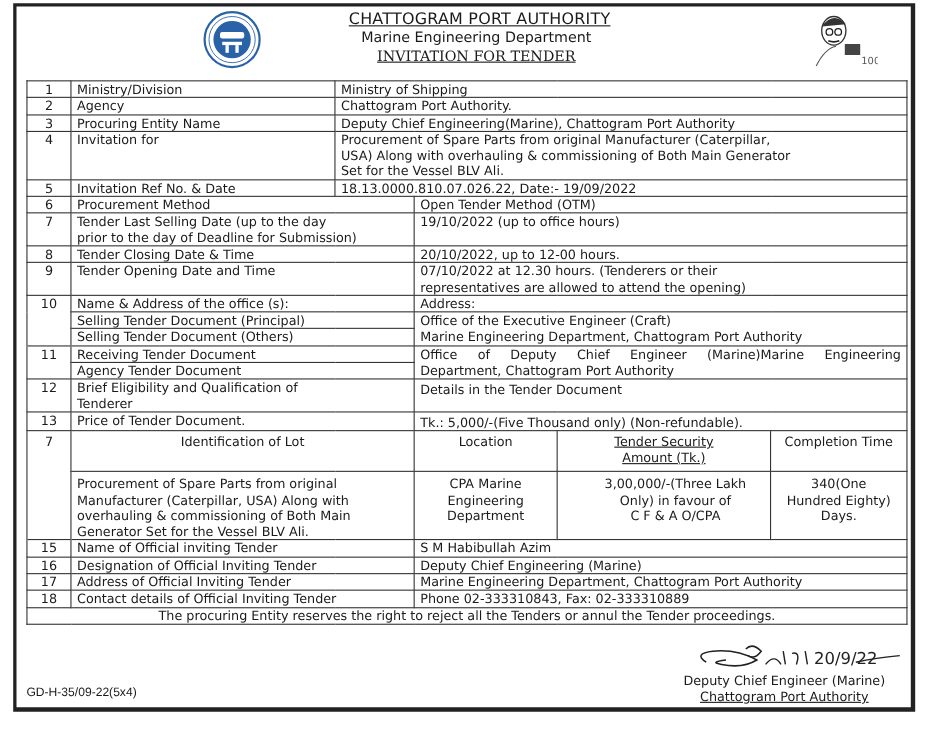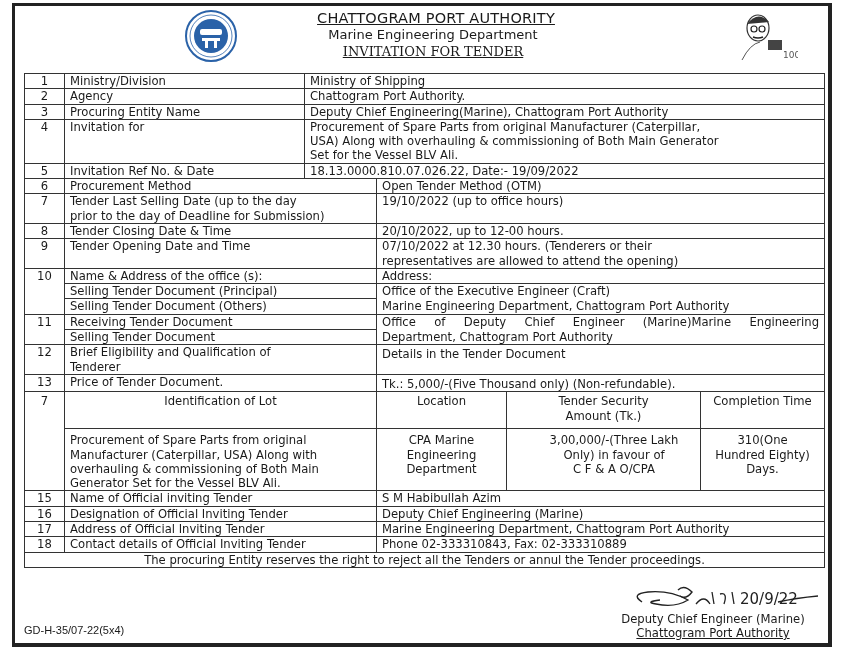--- a/index.html
+++ b/index.html
@@ -144,42 +144,42 @@
     <td colspan="2">Selling Tender Document (Others)</td>
     <td colspan="3" class="noTop">Marine Engineering Department, Chattogram Port Authority</td>
   </tr>
 
   <tr>
     <td class="num" rowspan="2">11</td>
     <td colspan="2">Receiving Tender Document</td>
     <td colspan="3" class="noBot j">Office of Deputy Chief Engineer (Marine)Marine Engineering</td>
   </tr>
   <tr>
-    <td colspan="2">Selling Tender Document</td>
+    <td colspan="2">Agency Tender Document</td>
     <td colspan="3" class="noTop">Department, Chattogram Port Authority</td>
   </tr>
   <tr>
     <td class="num">12</td>
     <td colspan="2">
       <div>Brief Eligibility and Qualification of</div>
       <div>Tenderer</div>
     </td>
     <td colspan="3" style="padding-top:2px;">Details in the Tender Document</td>
   </tr>
   <tr>
     <td class="num">13</td>
     <td colspan="2">Price of Tender Document.</td>
     <td colspan="3" style="padding-top:2px;">Tk.: 5,000/-(Five Thousand only) (Non-refundable).</td>
   </tr>
 
   <tr>
     <td class="num noBot" rowspan="2" style="padding-top:2px;">7</td>
     <td colspan="2" class="c" style="height:34px;padding-top:2px;">Identification of Lot</td>
     <td class="c" style="padding-top:2px;">Location</td>
-    <td class="c" style="padding-top:2px;">
+    <td class="c" style="padding-top:2px;text-decoration:underline;">
       <div>Tender Security</div>
       <div>Amount (Tk.)</div>
     </td>
     <td class="c" style="padding:2px 0 0 0;margin-top:40px;">Completion Time</td>
   </tr>
   <tr>
     <td colspan="2" style="padding-top:4px;">
       <div>Procurement of Spare Parts from original</div>
       <div>Manufacturer (Caterpillar, USA) Along with</div>
       <div>overhauling &amp; commissioning of Both Main</div>
@@ -189,21 +189,21 @@
       <div>CPA Marine</div>
       <div>Engineering</div>
       <div>Department</div>
     </td>
     <td class="c" style="padding-top:4px;padding-left:26px;">
       <div>3,00,000/-(Three Lakh</div>
       <div>Only) in favour of</div>
       <div>C F &amp; A O/CPA</div>
     </td>
     <td class="c" style="padding:4px 0 0 0;">
-      <div>310(One</div>
+      <div>340(One</div>
       <div>Hundred Eighty)</div>
       <div>Days.</div>
     </td>
   </tr>
 
   <tr>
     <td class="num">15</td>
     <td colspan="2">Name of Official inviting Tender</td>
     <td colspan="3">S M Habibullah Azim</td>
   </tr>
@@ -235,13 +235,13 @@
     <path d="M96 24 Q104 14 110 24 M112 12 L114 24 M120 14 Q128 12 124 24 M132 12 L134 24" fill="none" stroke="#222" stroke-width="1.3"></path>
     <text x="140" y="24" font-size="15" font-family="DejaVu Sans, sans-serif" fill="#222">20/9/22</text>
     <path d="M178 22 Q196 18 218 16" fill="none" stroke="#222" stroke-width="1.3"></path>
   </svg>
 </div>
 <div class="sig-title">
   <div>Deputy Chief Engineer (Marine)</div>
   <div class="u">Chattogram Port Authority</div>
 </div>
 
-<div class="footnote">GD-H-35/07-22(5x4)</div>
+<div class="footnote">GD-H-35/09-22(5x4)</div>
 
 </body></html>

